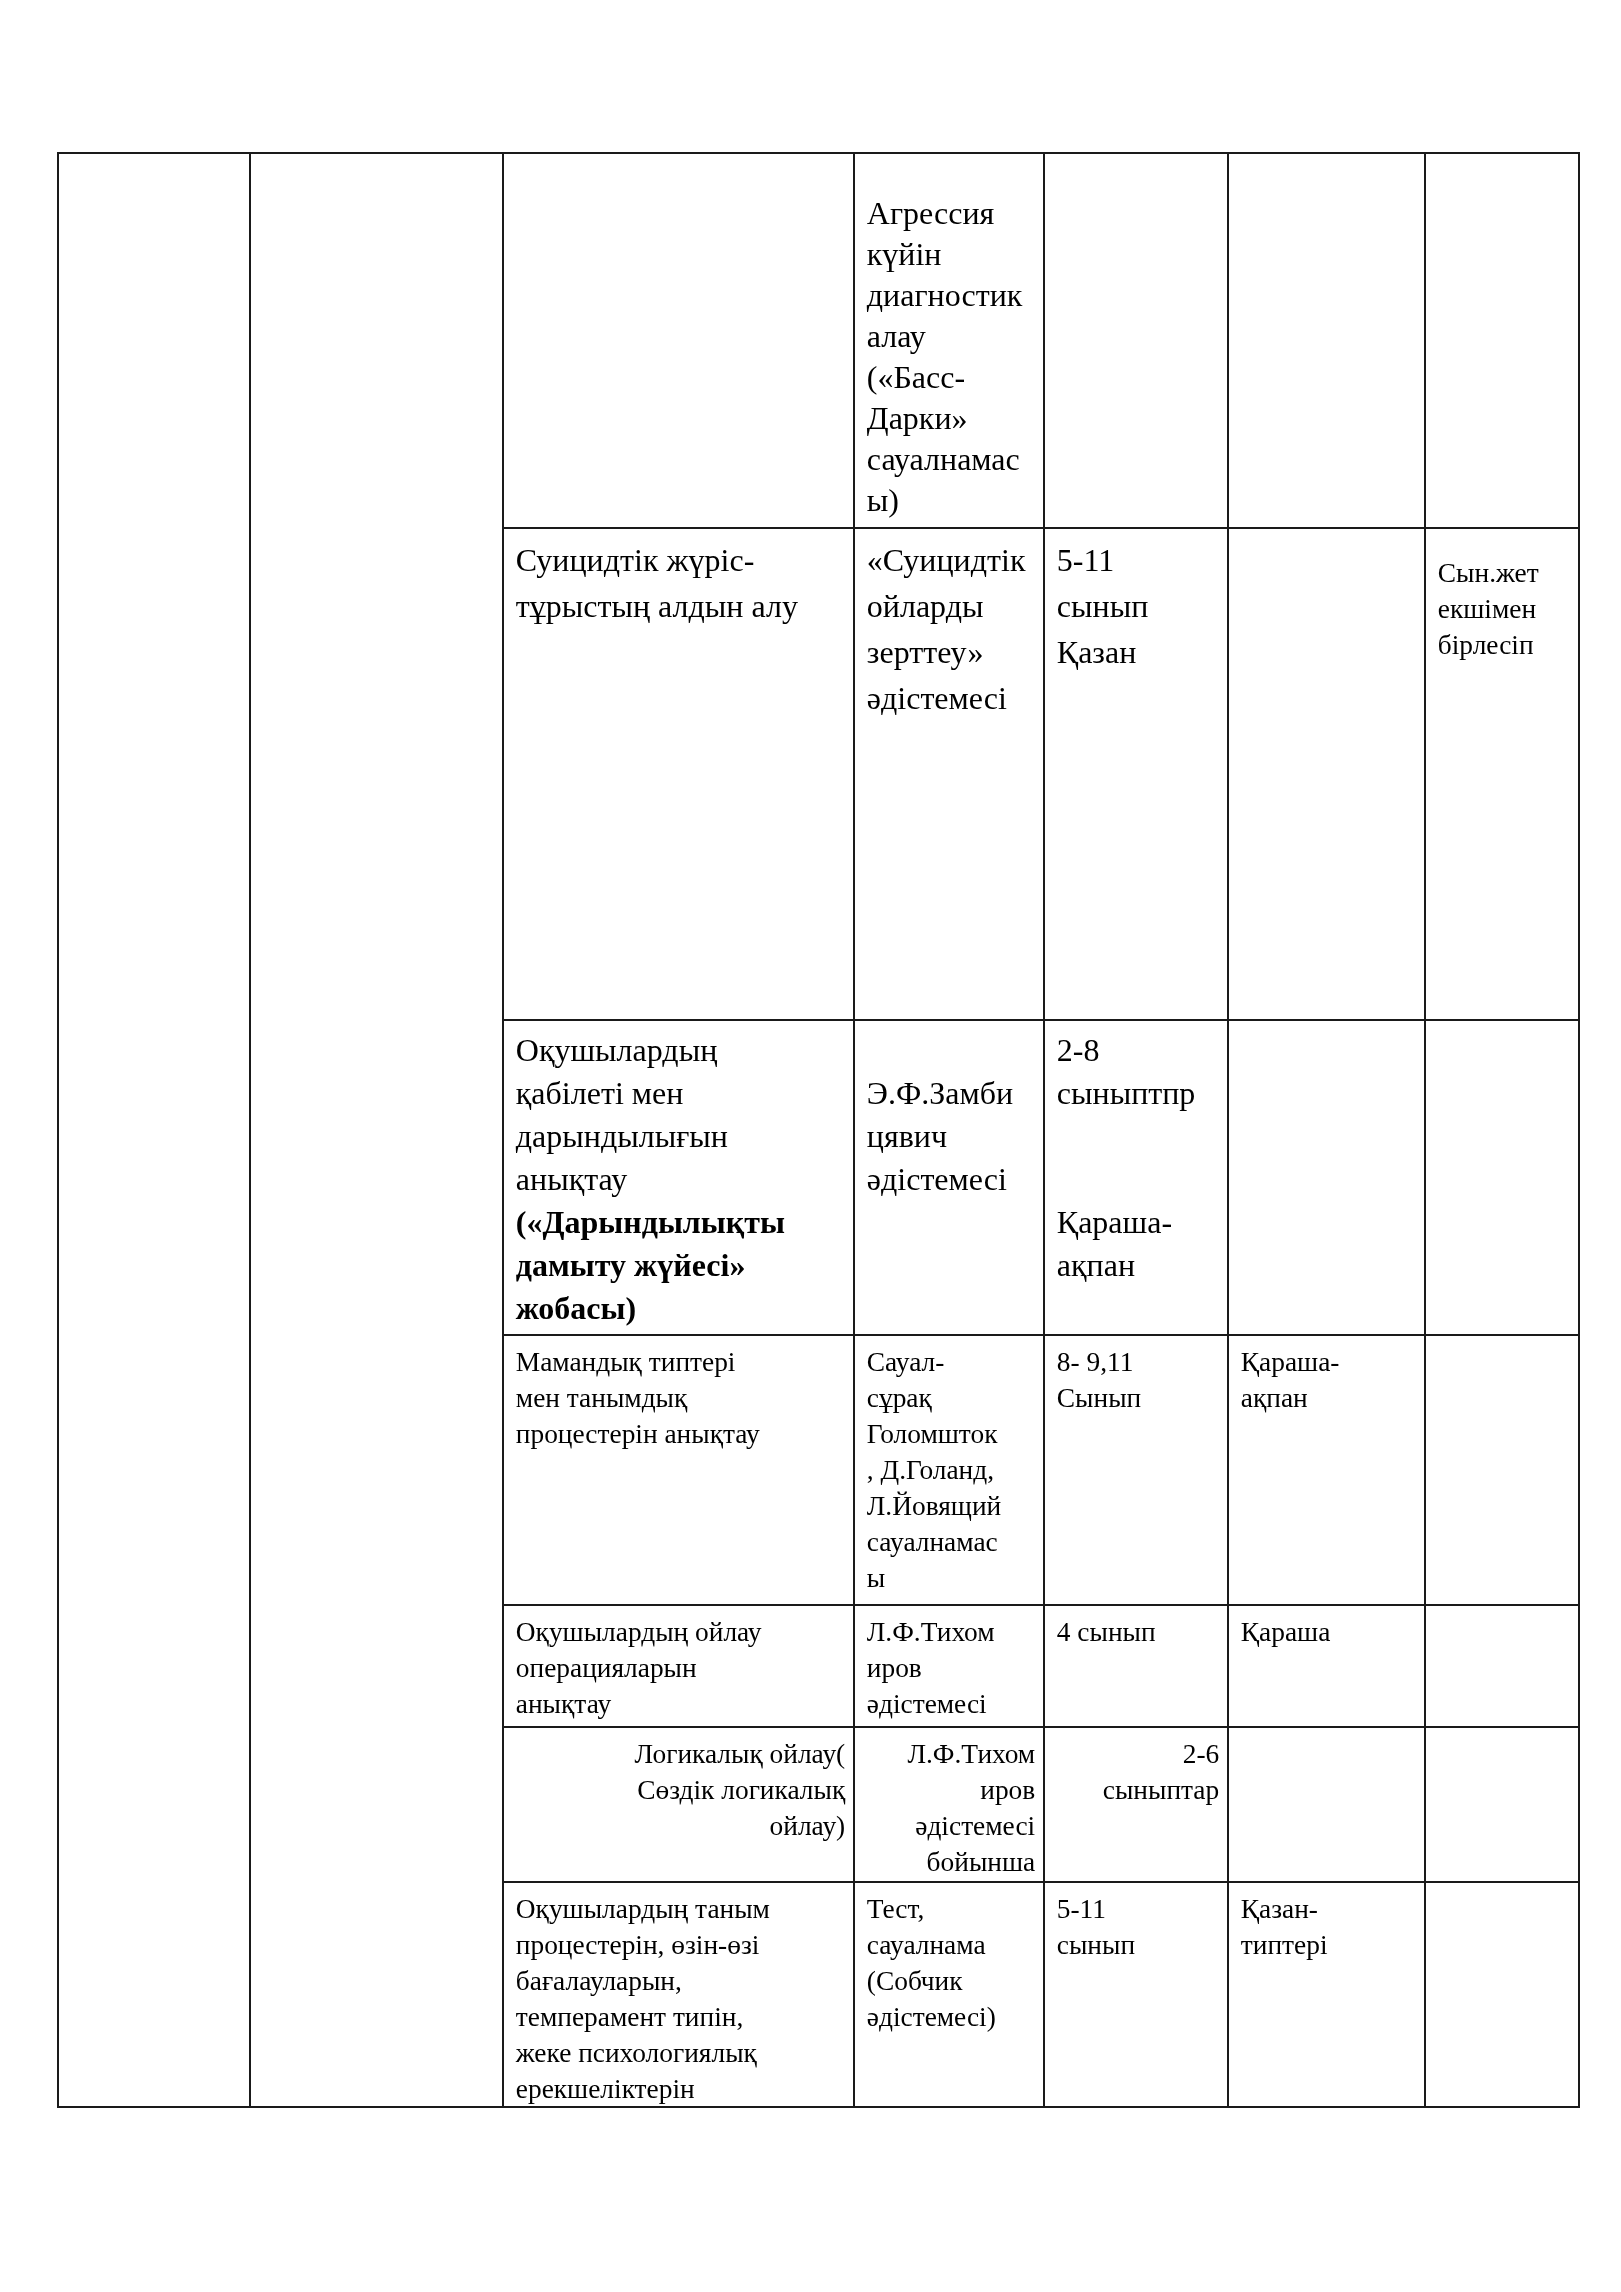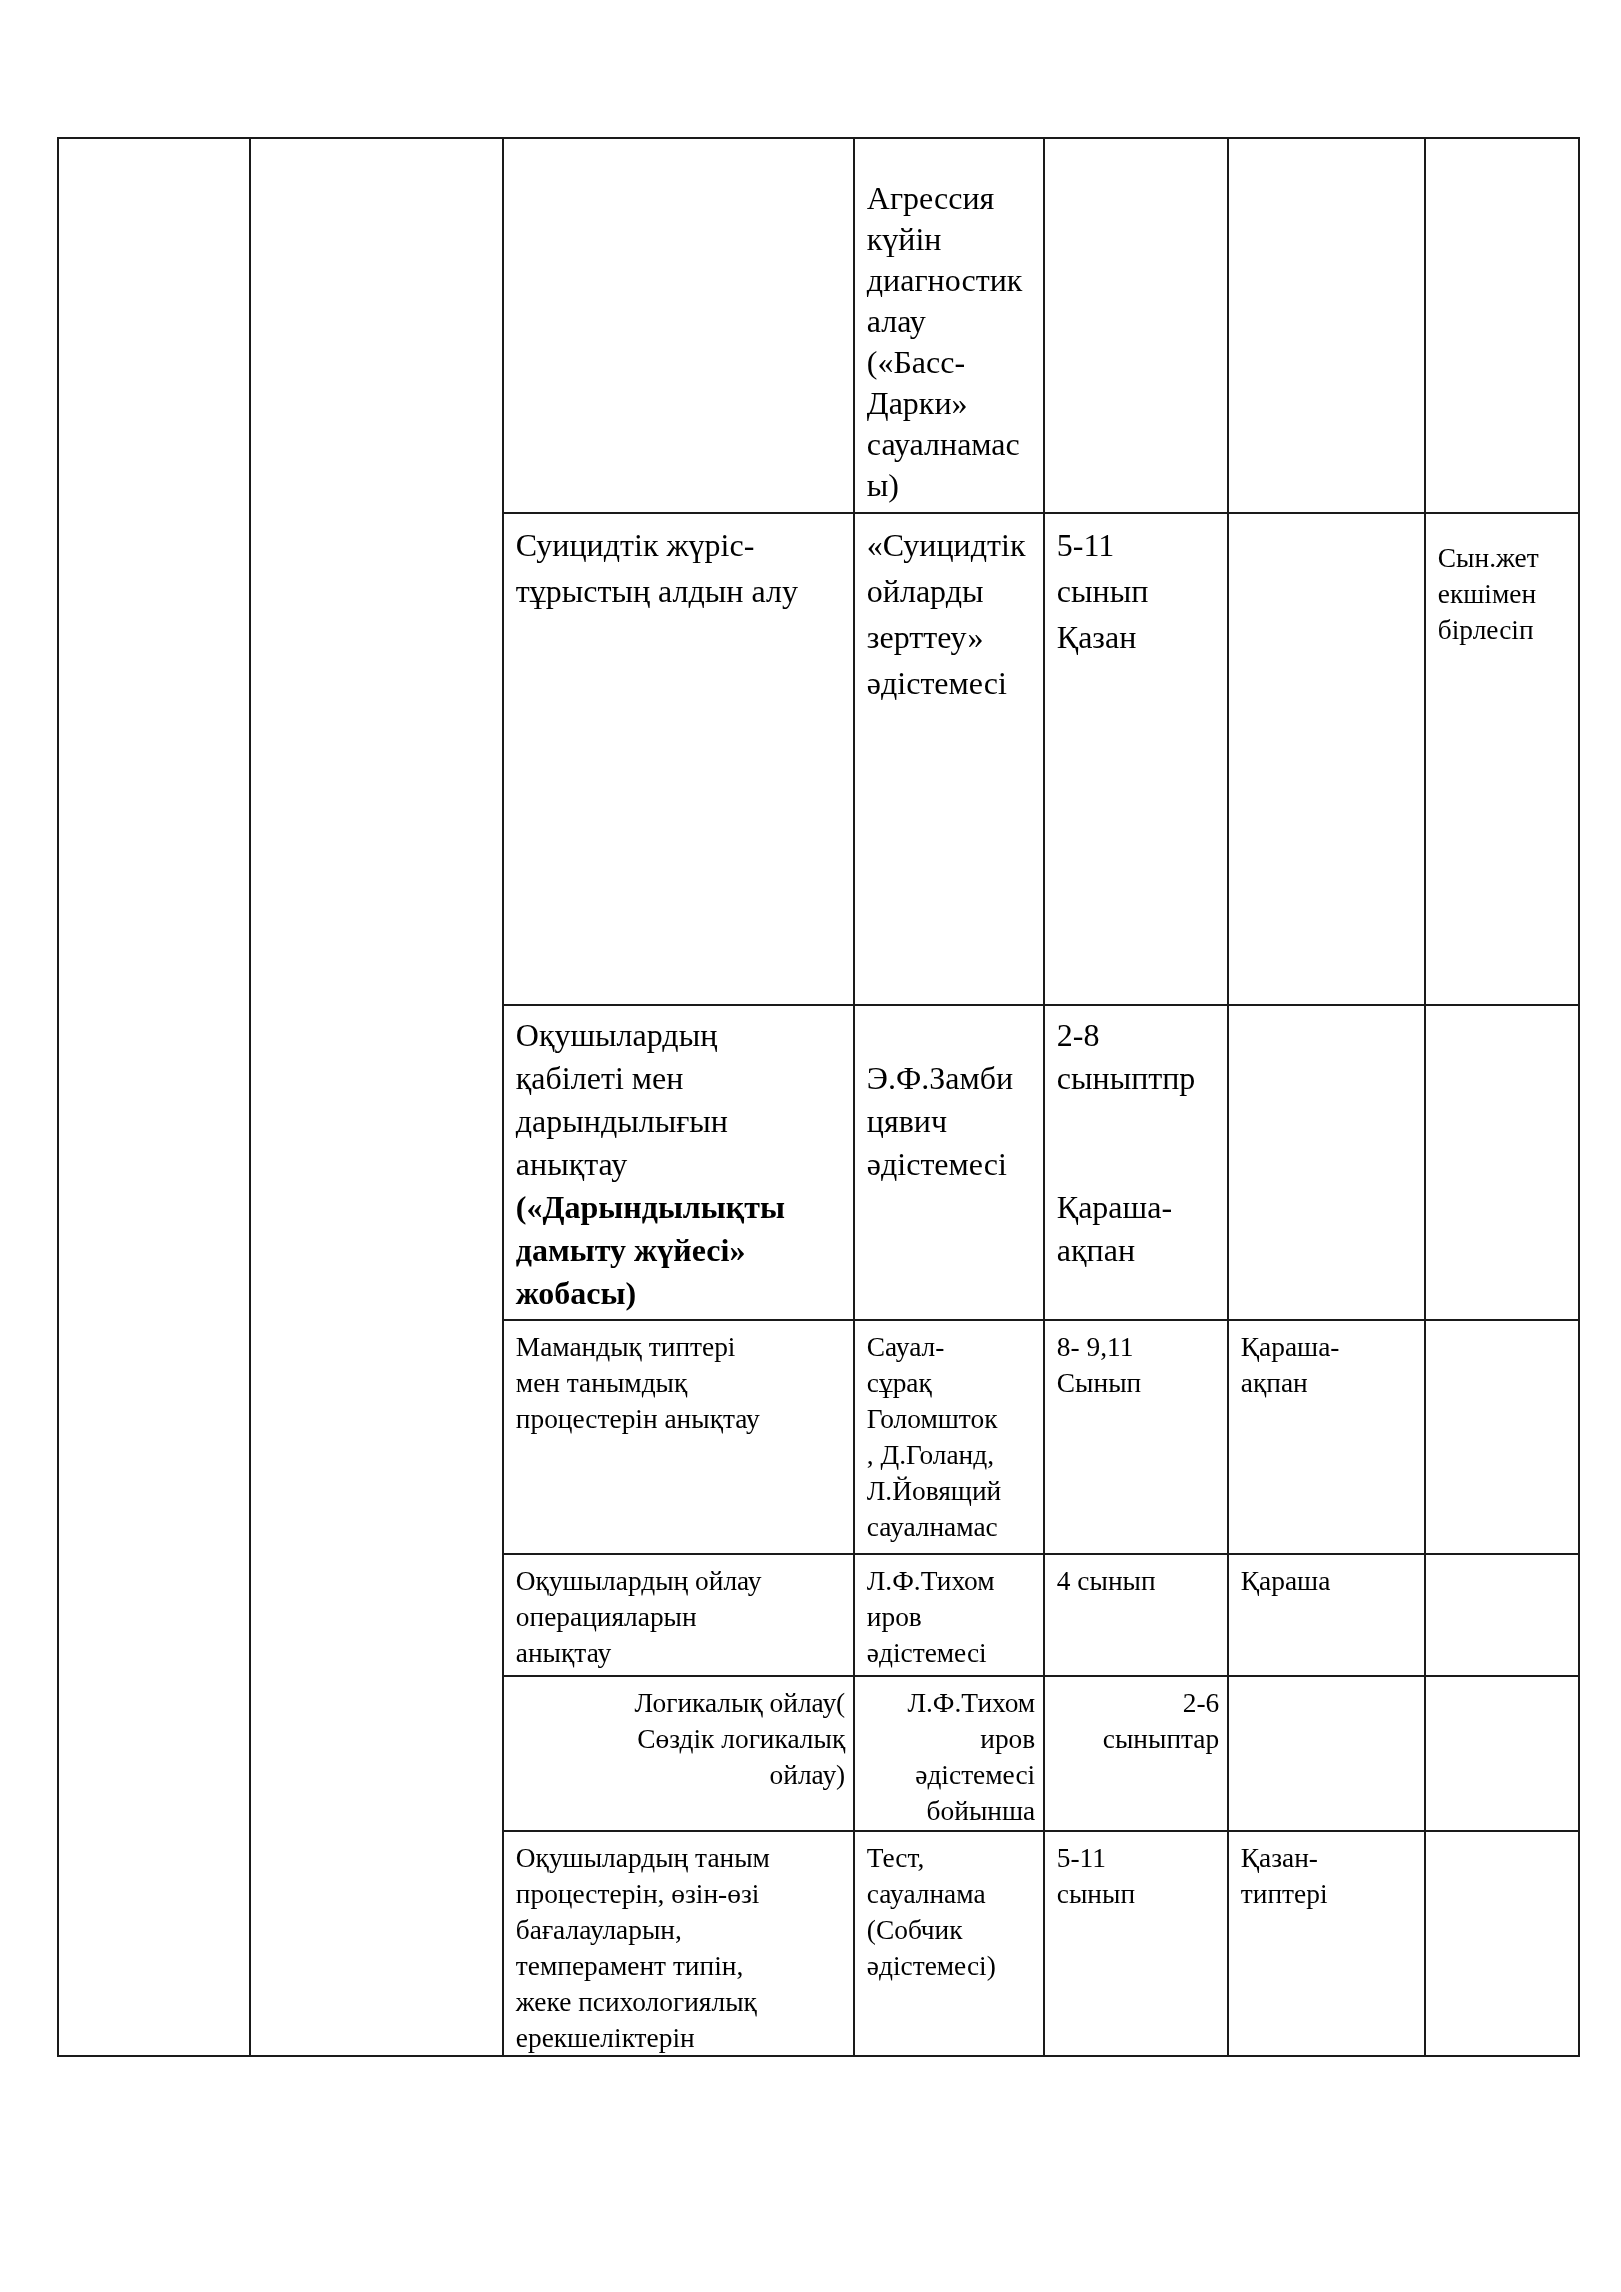--- a/index.html
+++ b/index.html
@@ -10,21 +10,21 @@
     position: relative;
     width: 1621px;
     height: 2293px;
     background: #ffffff;
     color: #000000;
     font-family: "Liberation Serif", "DejaVu Serif", serif;
   }
   table.doc-table {
     position: absolute;
     left: 57px;
-    top: 137px;
+    top: 152px;
     width: 1521px;
     border-collapse: collapse;
     table-layout: fixed;
   }
   table.doc-table td {
     border: 2px solid #1a1a1a;
     vertical-align: top;
     padding: 0;
   }
   .box {
@@ -36,21 +36,21 @@
   
   .big   { font-size: 32px; line-height: 43px; }
   .small { font-size: 27.4px; line-height: 36px; }
   .lhA { line-height: 41px; }
   .lhB { line-height: 46px; }
   .boldpart { font-weight: bold; }
   
   .hA { height: 373px; }
   .hB { height: 490px; }
   .hC { height: 313px; }
-  .hD { height: 232px; }
+  .hD { height: 268px; }
   .hE { height: 120px; }
   .hF { height: 153px; text-align: right; }
   .hG { height: 223px; }
   
   .padA { padding-top: 39px; }
   .padNote { padding-top: 26px; }
   
   col.c1 { width: 192px; }
   col.c2 { width: 253px; }
   col.c3 { width: 351px; }

